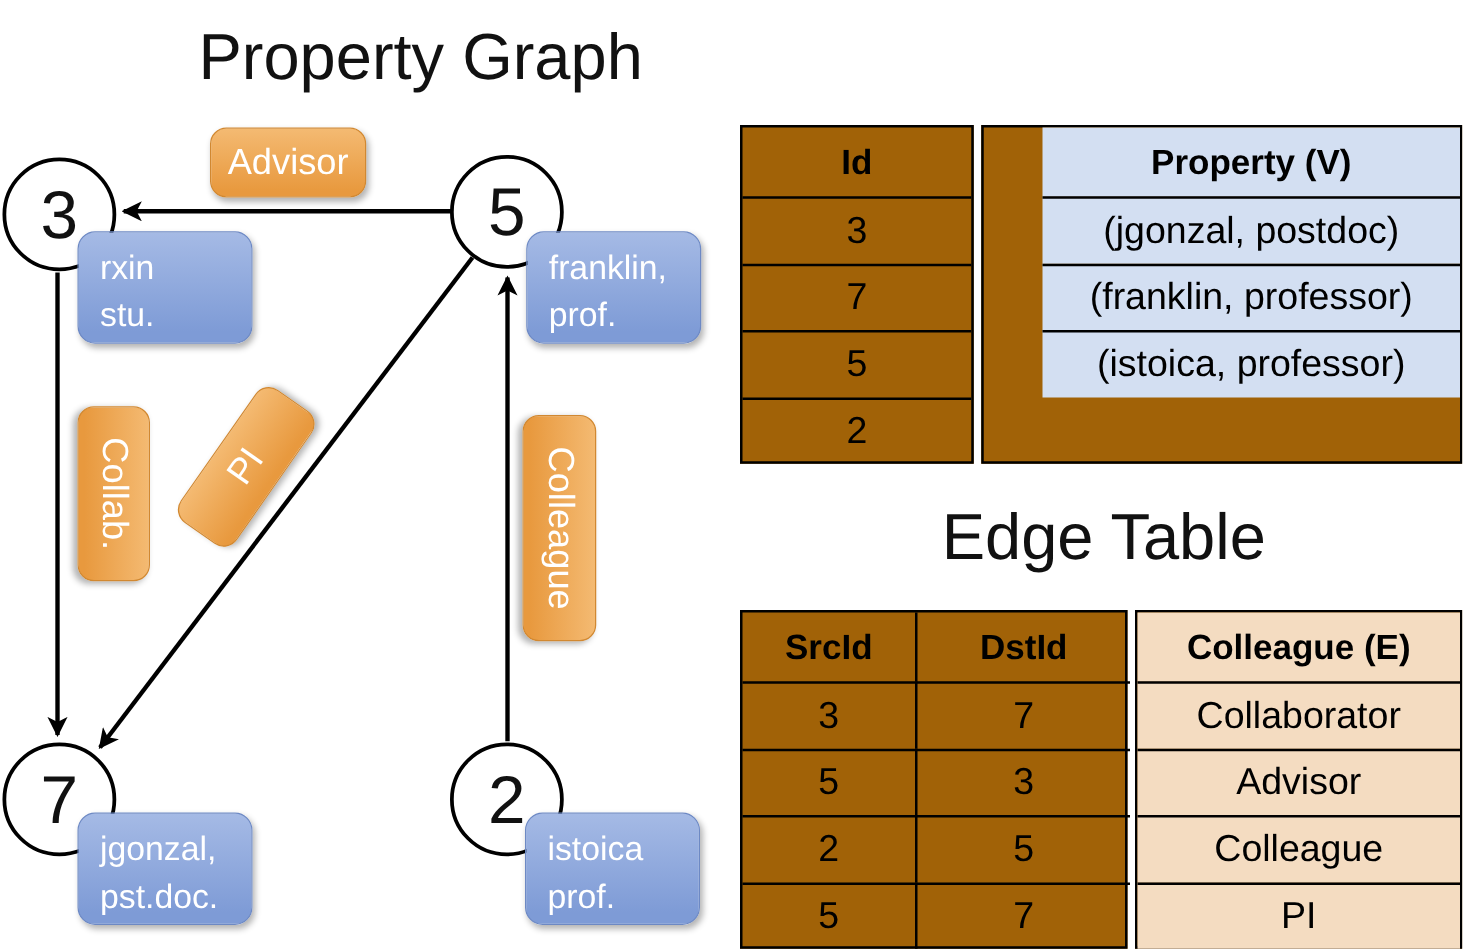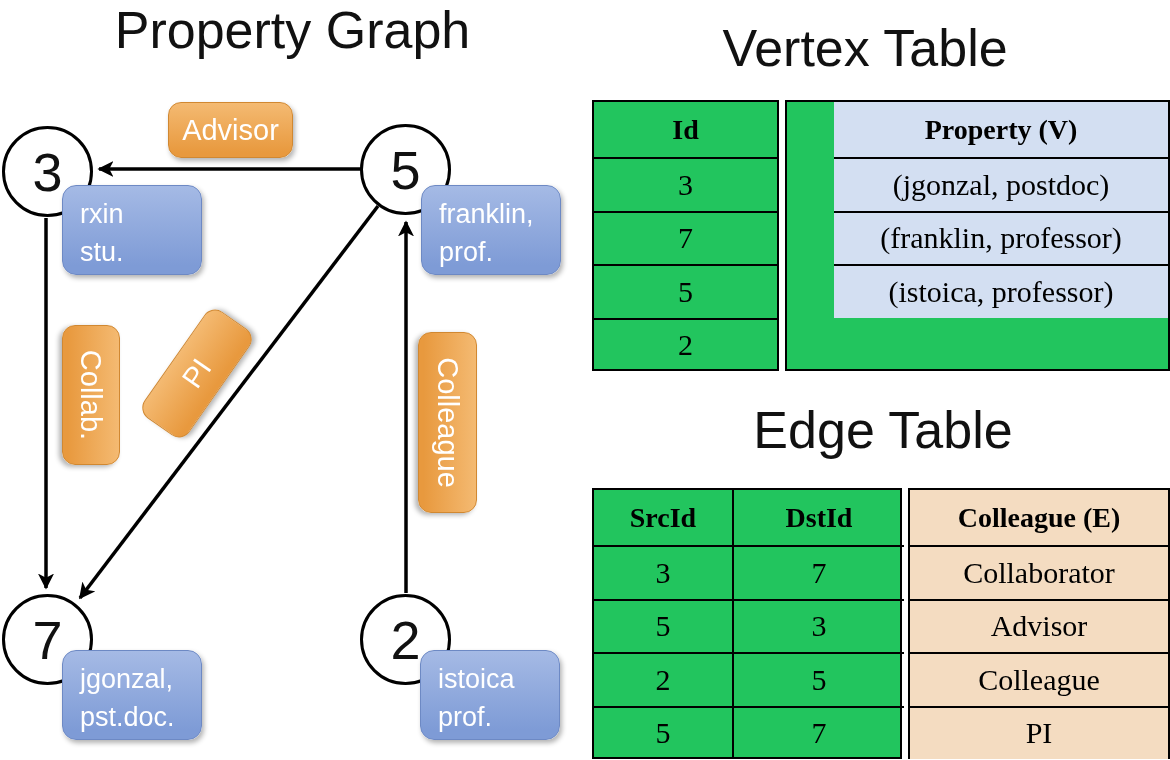--- a/index.html
+++ b/index.html
@@ -2,21 +2,21 @@
 <html><head>
 <meta charset="utf-8">
 <style>
   html,body{margin:0;padding:0;background:#fff;}
   .canvas{position:relative;width:1170px;height:760px;background:#fff;overflow:hidden;
           font-family:"Liberation Sans", sans-serif;color:#000;}
 
   
   .big-title{position:absolute;font-size:52px;font-weight:300;letter-spacing:0px;
              text-align:center;white-space:nowrap;color:#111;}
-  #graph-title{left:0;top:0;width:585px;}
+  #graph-title{left:0;top:16px;width:585px;padding-left:44px;}
   #vertex-title{left:585px;top:18px;width:560px;}
   #edge-title{left:603px;top:400px;width:560px;}
 
   
   .edges-svg{position:absolute;left:0;top:0;width:585px;height:760px;}
   .node{position:absolute;width:91px;height:91px;box-sizing:border-box;
         border:3.5px solid #000;border-radius:50%;background:#fff;
         display:flex;align-items:center;justify-content:center;
         font-size:54px;font-weight:300;color:#111;}
   #node-3{left:2px;top:126px;}
@@ -43,21 +43,21 @@
           display:flex;align-items:center;justify-content:center;}
   #elabel-advisor{left:168px;top:102px;width:125px;height:56px;}
   #elabel-collab{left:21px;top:366px;width:140px;height:58px;transform:rotate(90deg);}
   #elabel-pi{left:132px;top:346px;width:130px;height:55px;transform:rotate(-55deg);}
   #elabel-colleague{left:357px;top:393px;width:181px;height:59px;transform:rotate(90deg);}
 
   
   .tbl-wrap{position:absolute;display:flex;}
   #vertex-table{left:592px;top:100px;width:578px;height:271px;}
   #edge-table{left:592px;top:488px;width:578px;height:271px;}
-  .subtbl{display:grid;box-sizing:border-box;border:2.5px solid #000;background:#22c55e;font-family:Liberation Serif, serif;}
+  .subtbl{display:grid;box-sizing:border-box;border:2.5px solid #000;background:#a16207;}
   .subtbl .cell{box-sizing:border-box;border-top:2px solid #000;
                 display:flex;align-items:center;justify-content:center;
                 font-size:30px;white-space:nowrap;overflow:hidden;}
   .subtbl .cell.r0{border-top:none;}
   .subtbl .cell.hdr{font-weight:700;font-size:28px;}
   .gap{width:6px;}
   #vt-id{width:187px;grid-template-columns:1fr;grid-template-rows:55px repeat(4,53.5px);}
   #vt-prop{flex:1;grid-template-columns:1fr;grid-template-rows:55px repeat(4,53.5px);padding-left:47px;}
   #vt-prop .cell{background:#d3dff2;}
   #et-src{width:310px;grid-template-columns:138px 172px;grid-template-rows:55px repeat(4,53.5px);}
@@ -112,21 +112,20 @@
   <div class="vlabel" id="label-istoica">
     <div>istoica</div>
     <div>prof.</div>
   </div>
 
   <div class="elabel" id="elabel-advisor">Advisor</div>
   <div class="elabel" id="elabel-collab">Collab.</div>
   <div class="elabel" id="elabel-pi">PI</div>
   <div class="elabel" id="elabel-colleague">Colleague</div>
 
-  <div class="big-title" id="vertex-title">Vertex Table</div>
 
   <div class="tbl-wrap" id="vertex-table">
     <div class="subtbl" id="vt-id">
       <div class="cell hdr r0">Id</div>
       <div class="cell">3</div>
       <div class="cell">7</div>
       <div class="cell">5</div>
       <div class="cell">2</div>
     </div>
     <div class="gap"></div>

